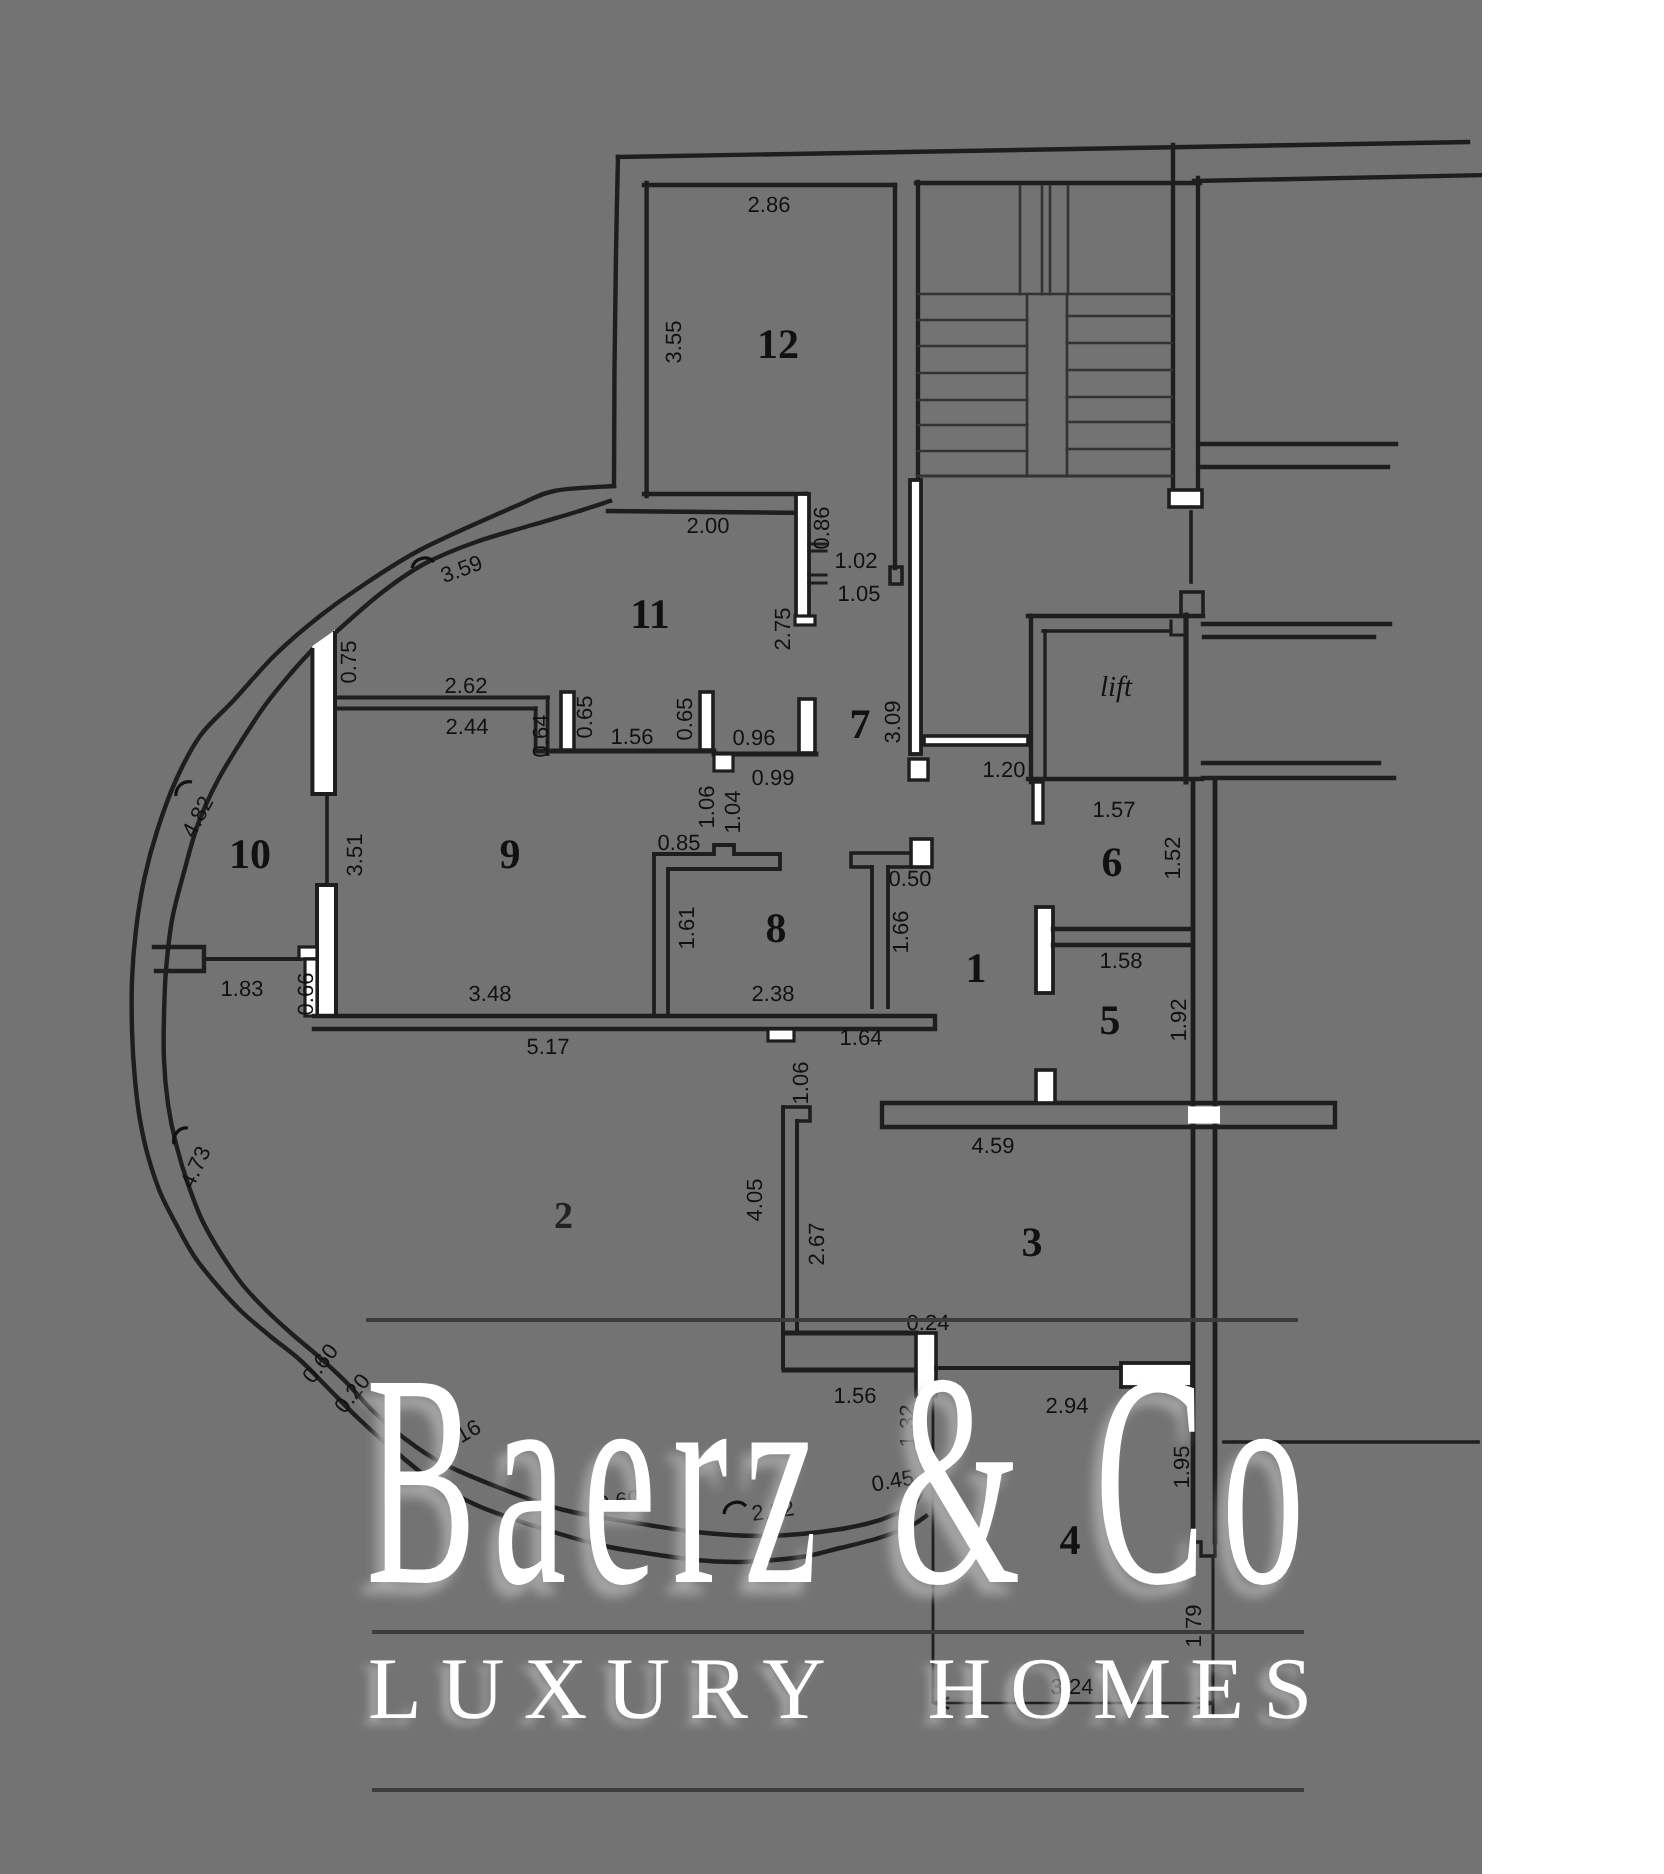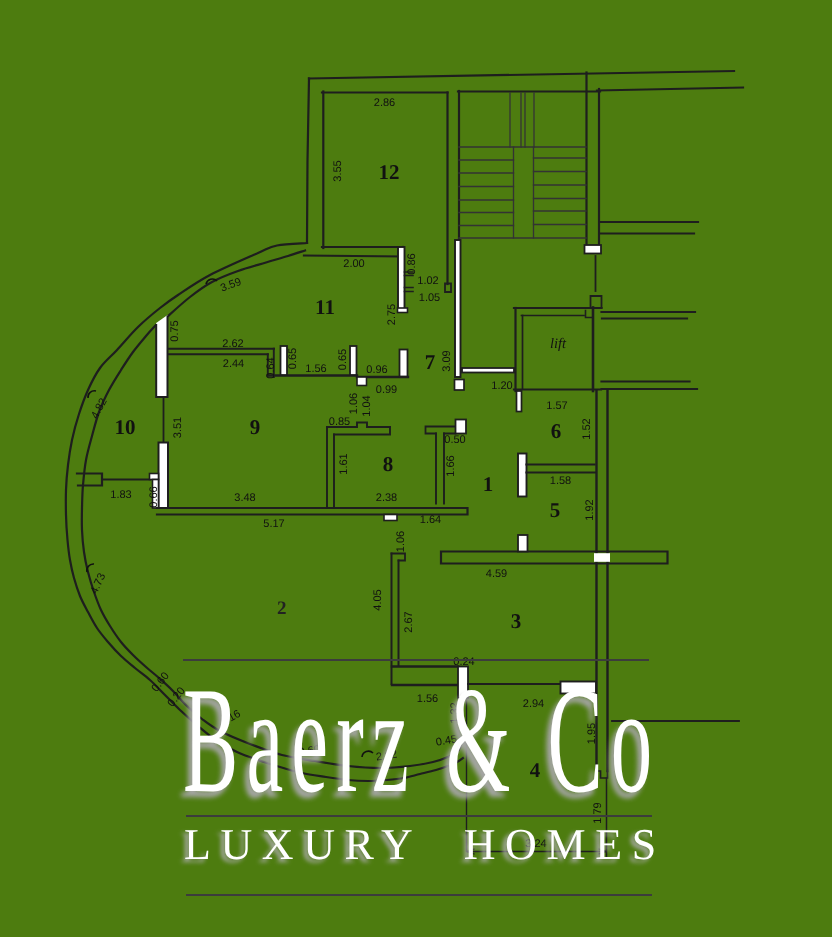--- a/index.html
+++ b/index.html
@@ -1,16 +1,16 @@
 <!DOCTYPE html>
 <html><head>
 <meta charset="utf-8">
 <style>
 html,body{margin:0;padding:0;background:#fff}
-#page{position:relative;width:832px;height:937px;background:#4d7c0f;overflow:hidden;font-family:"Liberation Sans",sans-serif}
+#page{position:relative;width:741px;height:937px;background:#737373;overflow:hidden;font-family:"Liberation Sans",sans-serif}
 #plan{position:absolute;left:0;top:0}
 .wm{position:absolute;font-family:"Liberation Serif",serif;color:#fff;white-space:nowrap;-webkit-font-smoothing:antialiased}
 *{-webkit-font-smoothing:antialiased;text-rendering:geometricPrecision}
 </style>
 </head>
 <body>
 <div id="page">
 <svg id="plan" width="832" height="937" viewBox="0 0 832 937">
 <g stroke="#1e1e1e" stroke-width="2.2" fill="none" stroke-linecap="square">
 

